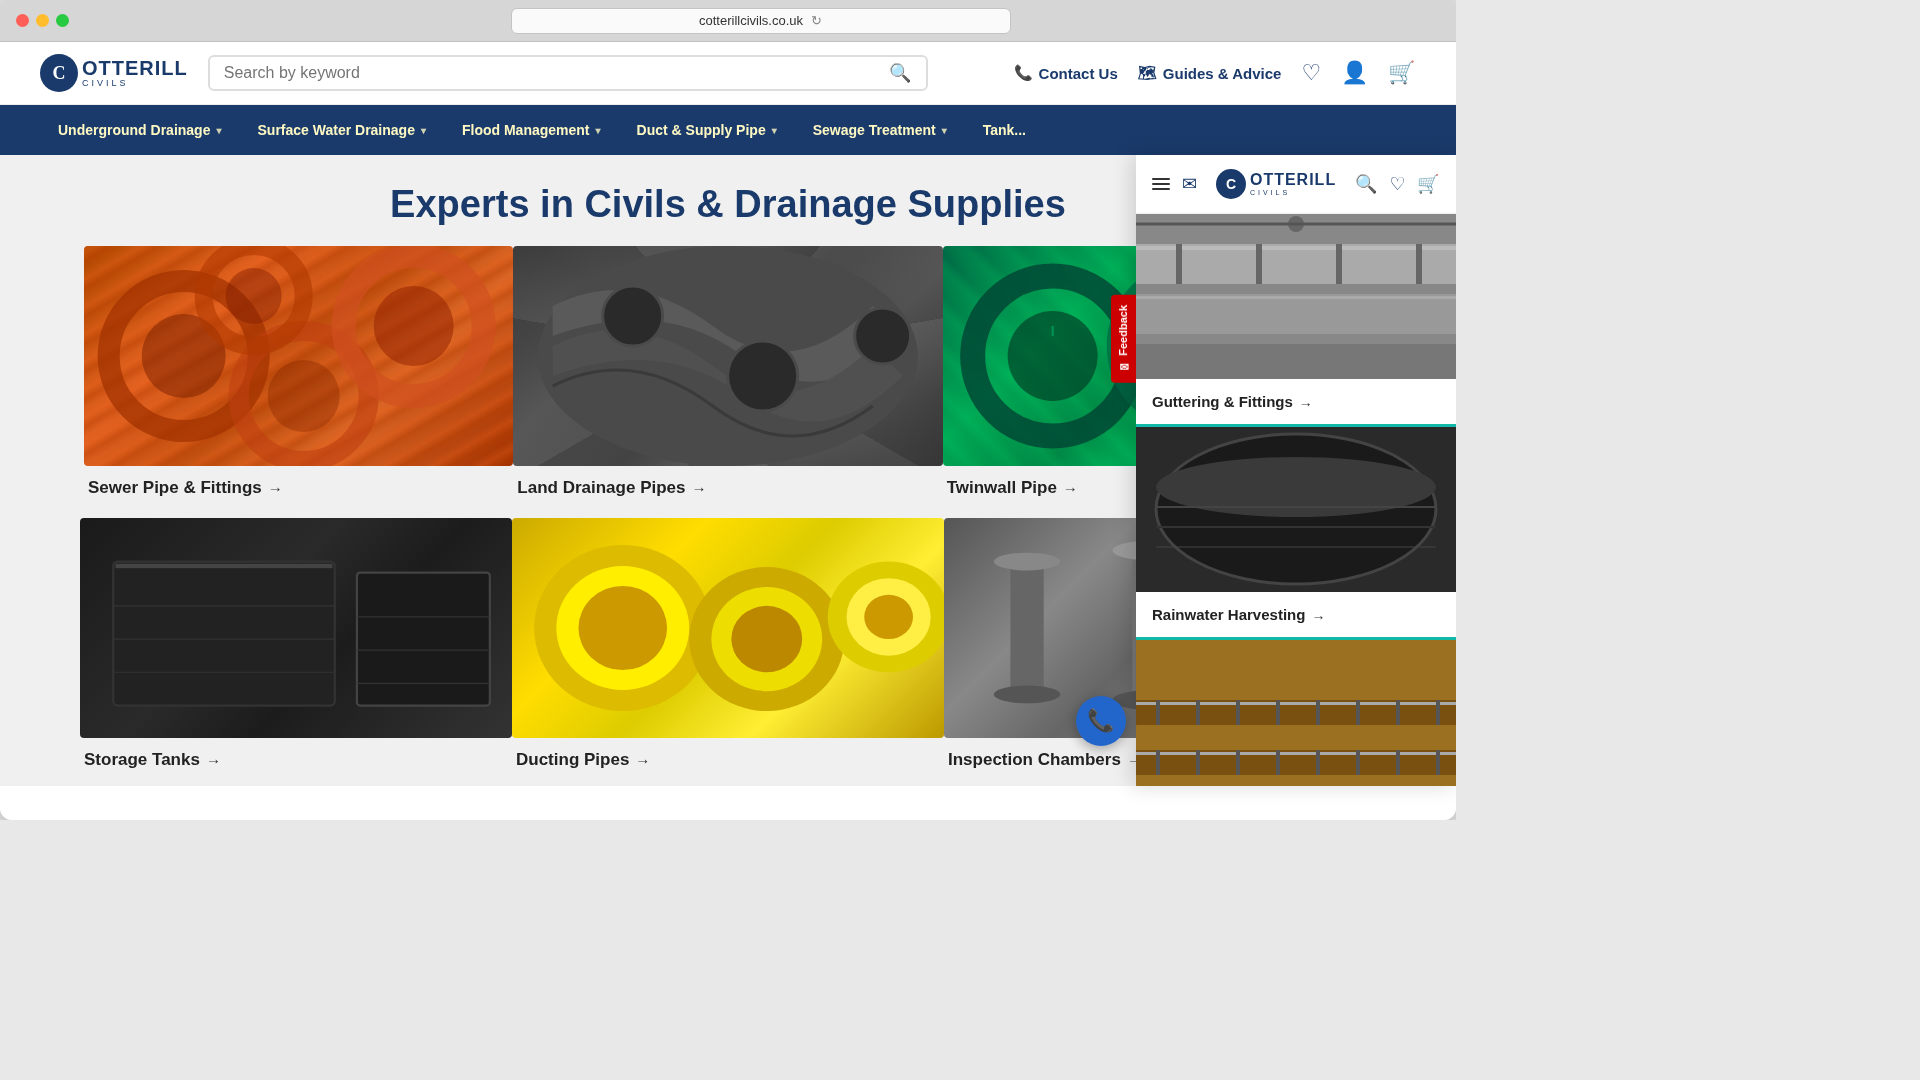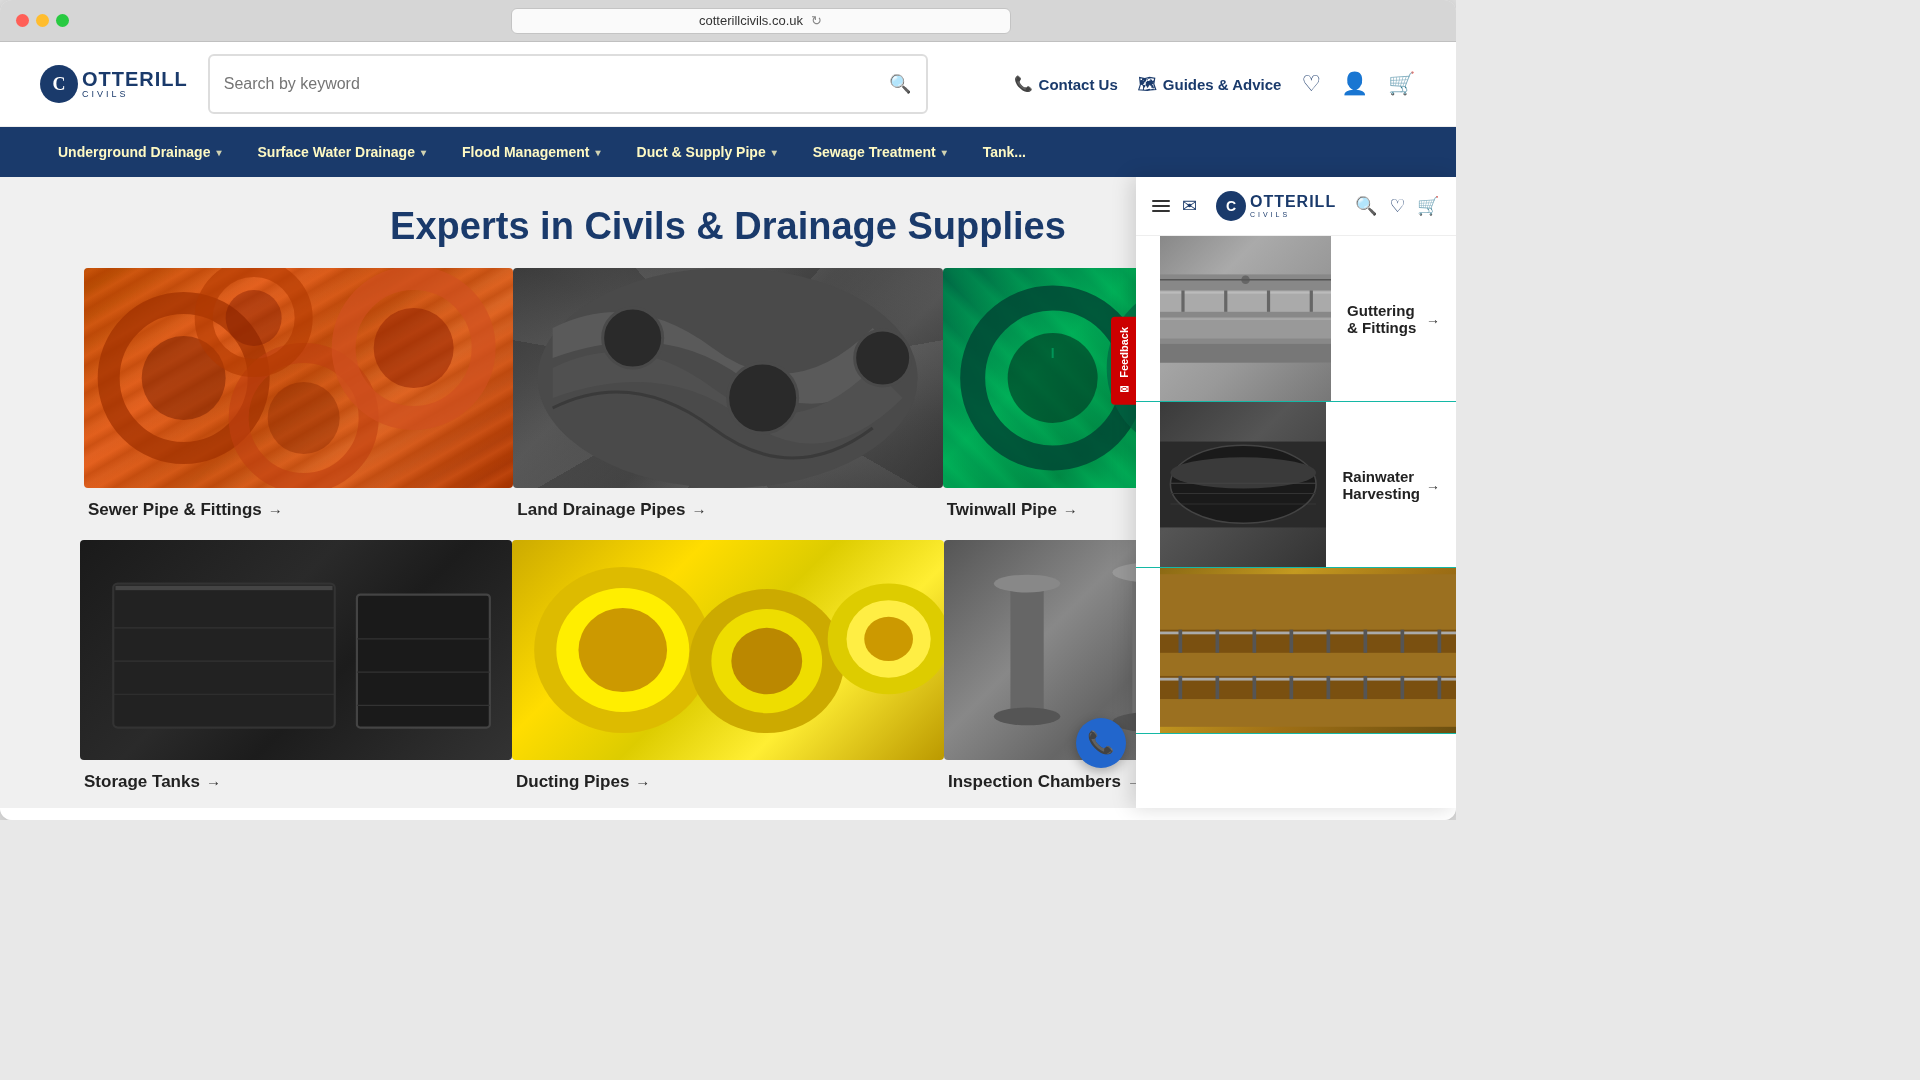--- a/index.html
+++ b/index.html
@@ -130,21 +130,21 @@
       color: #1a3a6b;
       letter-spacing: 3px;
       font-weight: 500;
     }
 
     .search-bar {
       flex: 1;
       max-width: 720px;
       border: 2px solid #ddd;
       border-radius: 6px;
-      height: 60px;
+      height: 36px;
       display: flex;
       align-items: center;
       padding: 0 14px;
       gap: 8px;
     }
 
     .search-bar input {
       flex: 1;
       border: none;
       outline: none;
@@ -403,24 +403,23 @@
     }
     .hamburger-line {
       width: 18px;
       height: 2px;
       background: #333;
       border-radius: 1px;
     }
 
     .panel-item {
       display: flex;
-      flex-direction: row;
-      cursor: pointer;
-      border-bottom: 1px solid #14b8a6;
-      padding-left: 24px;
+      flex-direction: column;
+      cursor: pointer;
+      border-bottom: 3px solid #14b8a6;
     }
 
     .panel-item-image {
       width: 100%;
       height: 165px;
       overflow: hidden;
     }
 
     .panel-img-guttering {
       background: linear-gradient(135deg, #888 0%, #aaa 30%, #999 60%, #777 100%);

